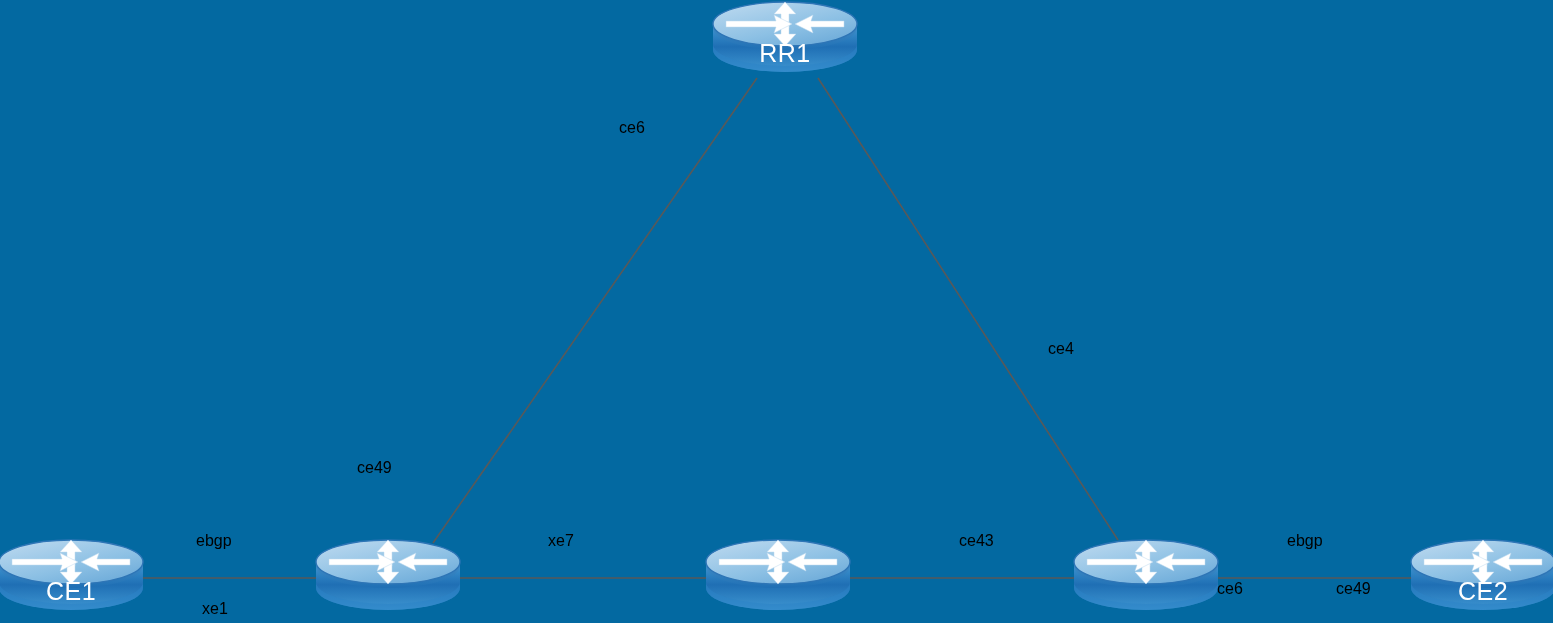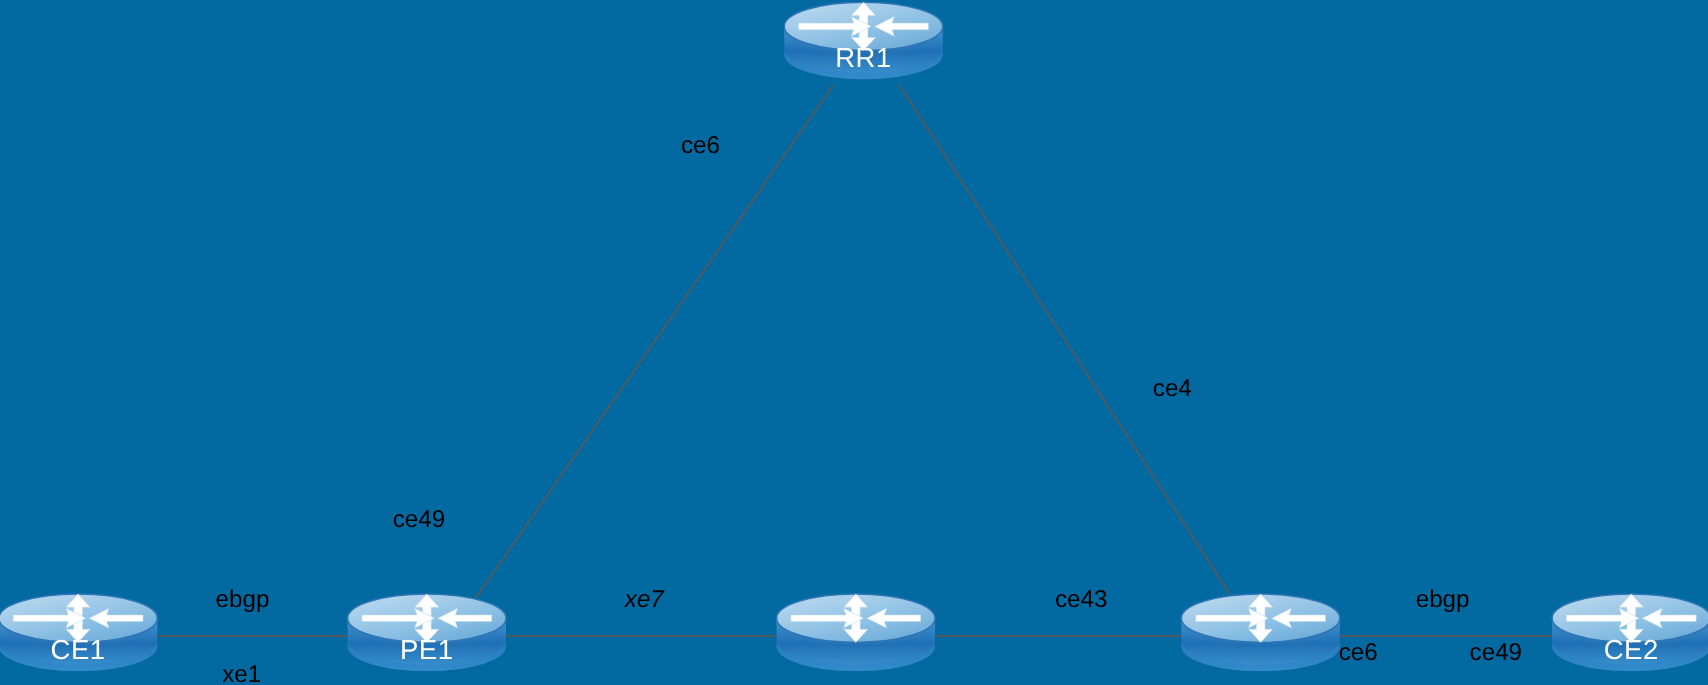--- a/index.html
+++ b/index.html
@@ -44,21 +44,21 @@
     text-align: center;
     color: #ffffff;
     font-size: 25px;
     font-family: "Liberation Sans", sans-serif;
     letter-spacing: 0.5px;
     pointer-events: none;
   }
   .edge-label {
     position: absolute;
     color: #000000;
-    font-size: 22px;
+    font-size: 16px;
     font-family: "Liberation Sans", sans-serif;
     white-space: nowrap;
   }
 </style>
 </head>
 <body>
 
 <div id="canvas" style="width: 1553px; height: 623px; background: #0369a1;">
 
   <svg id="links" viewBox="0 0 1553 623" xmlns="http://www.w3.org/2000/svg" style="width: 1553px; height: 623px;">
@@ -141,21 +141,21 @@
               </linearGradient>
             </defs>
             <path d="M1,28 L1,52 A72,22 0 0 0 145,52 L145,28 Z" fill="url(#bg2)"></path>
             <path d="M1,46 A72,22 0 0 0 145,46 L145,52 A72,22 0 0 1 1,52 Z" fill="#2b84c6" opacity="0.55"></path>
             <ellipse cx="73" cy="30" rx="72" ry="22" fill="url(#nd2)"></ellipse>
             <ellipse cx="73" cy="26" rx="72" ry="22" fill="url(#tg2)" stroke="#2e75b6" stroke-width="1.4"></ellipse>
             <path d="M73,4 L84,16 L77,16 L77,30 L69,30 L69,16 L62,16 Z" fill="#ffffff" stroke="#bcd9ef" stroke-width="0.5"></path>
             <path d="M73,48 L62,36 L69,36 L69,24 L77,24 L77,36 L84,36 Z" fill="#ffffff" stroke="#bcd9ef" stroke-width="0.5"></path>
             <path d="M80,26 L62,17 L64,23 L14,23 L14,29 L64,29 L62,35 Z" fill="#ffffff" stroke="#bcd9ef" stroke-width="0.5"></path>
             <path d="M83,26 L101,17 L99,23 L132,23 L132,29 L99,29 L101,35 Z" fill="#ffffff" stroke="#bcd9ef" stroke-width="0.5"></path>
-          </svg></span><div class="node-label">PE1</div></div>
+          </svg></span></div>
       <div class="node" style="left: 705px; top: 536px;"><span><svg viewBox="0 0 146 78" xmlns="http://www.w3.org/2000/svg">
             <defs>
               <linearGradient id="bg3" x1="0" y1="0" x2="0" y2="1">
                 <stop offset="0%" stop-color="#3f96d2"></stop>
                 <stop offset="45%" stop-color="#1f6fb4"></stop>
                 <stop offset="100%" stop-color="#3f96d2"></stop>
               </linearGradient>
               <linearGradient id="tg3" x1="0.1" y1="0" x2="0.85" y2="1">
                 <stop offset="0%" stop-color="#bcd9ef"></stop>
                 <stop offset="60%" stop-color="#8cc0e4"></stop>
@@ -228,20 +228,20 @@
             <path d="M83,26 L101,17 L99,23 L132,23 L132,29 L99,29 L101,35 Z" fill="#ffffff" stroke="#bcd9ef" stroke-width="0.5"></path>
           </svg></span><div class="node-label">CE2</div></div>
     </div>
 
   <div id="labels">
       <div class="edge-label" style="left: 619px; top: 119px;">ce6</div>
       <div class="edge-label" style="left: 1048px; top: 313px; margin-top: 27px;">ce4</div>
       <div class="edge-label" style="left: 357px; top: 459px;">ce49</div>
       <div class="edge-label" style="left: 196px; top: 532px;">ebgp</div>
       <div class="edge-label" style="left: 202px; top: 580px; margin-top: 20px;">xe1</div>
-      <div class="edge-label" style="left: 568px; top: 532px; font-style: italic;">xe7</div>
+      <div class="edge-label" style="left: 548px; top: 532px;">xe7</div>
       <div class="edge-label" style="left: 959px; top: 532px;">ce43</div>
       <div class="edge-label" style="left: 1287px; top: 532px;">ebgp</div>
       <div class="edge-label" style="left: 1217px; top: 580px;">ce6</div>
       <div class="edge-label" style="left: 1336px; top: 580px;">ce49</div>
     </div>
 
 </div>
 
 </body></html>

